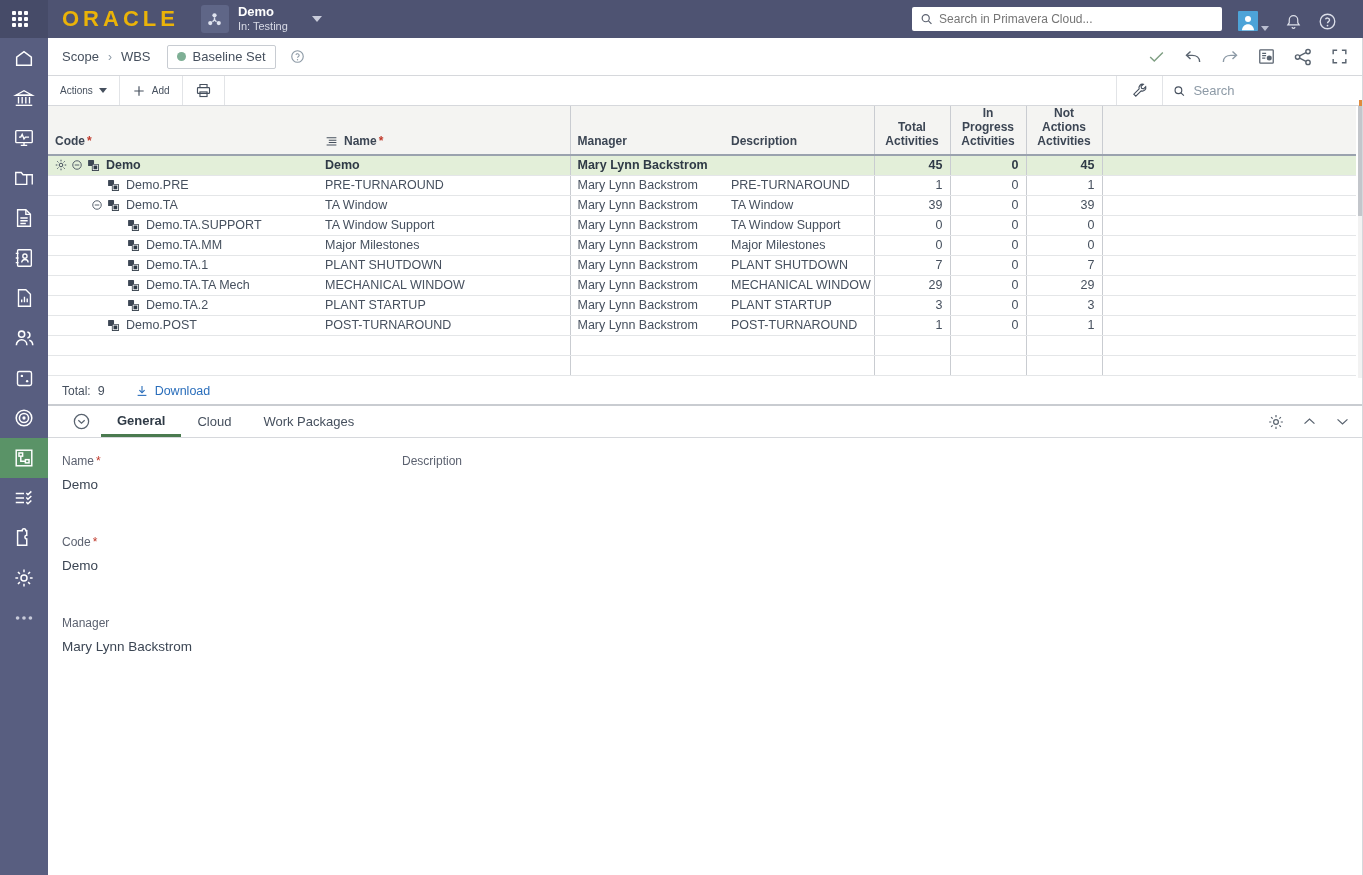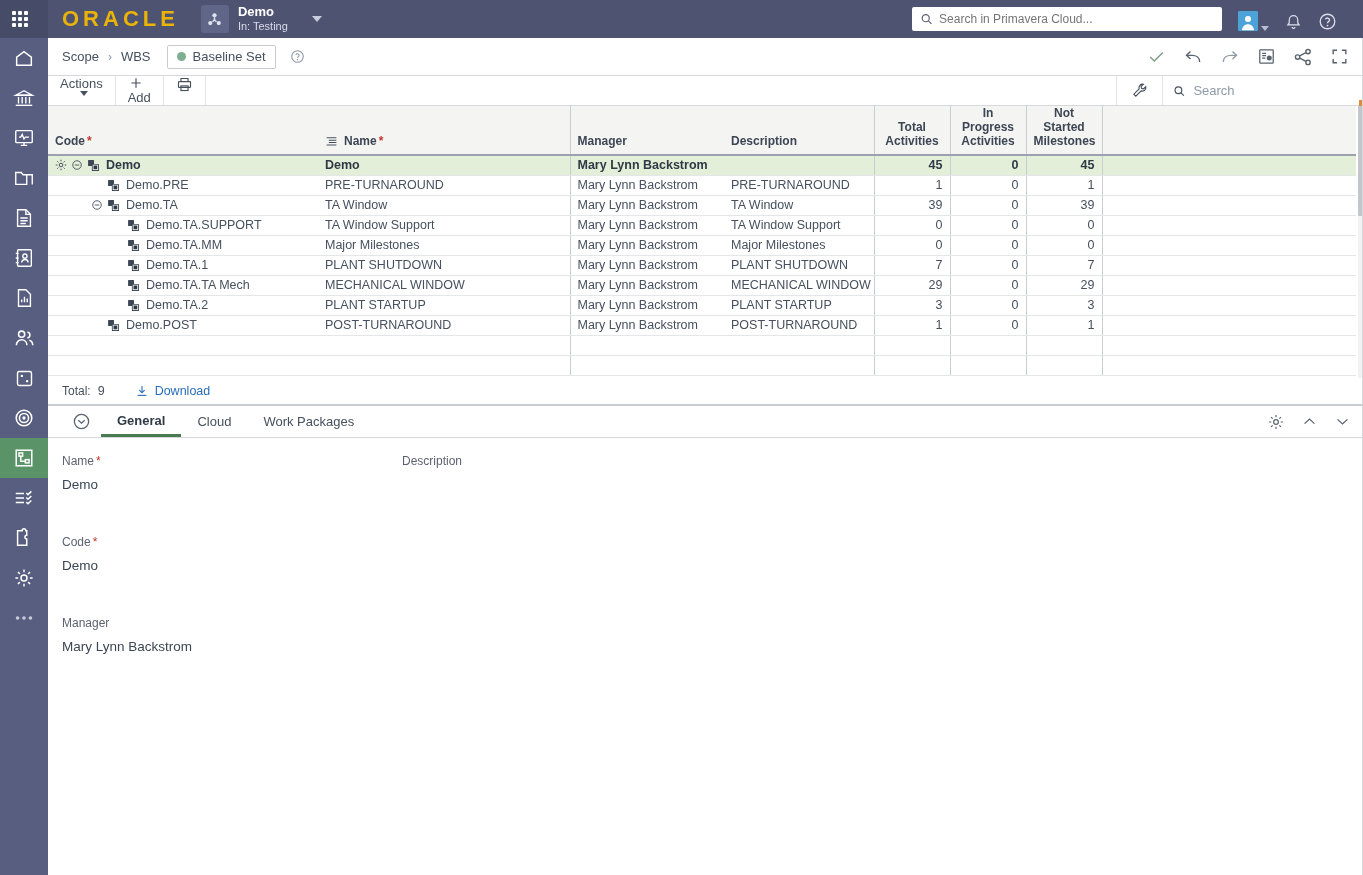--- a/index.html
+++ b/index.html
@@ -97,23 +97,22 @@
   #bc-right { margin-left: auto; display: flex; align-items: center; padding-right: 14px; }
   #bc-right .bci { margin-left: 17px; display: flex; align-items: center; }
 
   
   #action-bar {
     position: absolute; top: 76px; left: 48px; width: 1315px; height: 30px;
     background: #fff; border-bottom: 1px solid #d6d8dc;
     display: flex; align-items: stretch;
   }
   .ab-btn {
-    display: flex; align-items: center; padding: 0 12px; font-size: 13px; color: #46505e;
+    display: flex; align-items: center; padding: 0 12px; font-size: 10px; color: #46505e;
     border-right: 1px solid #e2e4e7;
-    flex-direction: column;
   }
   .ab-caret {
     margin-left: 6px; width: 0; height: 0;
     border-left: 4px solid transparent; border-right: 4px solid transparent;
     border-top: 5px solid #46505e;
   }
   #ab-spacer { flex: 1; border-right: 1px solid #e2e4e7; }
   #ab-wrench {
     display: flex; align-items: center; padding: 0 14px; border-right: 1px solid #e2e4e7;
   }
@@ -504,21 +503,21 @@
         <th>
           <span>Description</span>
         </th>
         <th class="num bl">
           <span>Total Activities</span>
         </th>
         <th class="num bl">
           <span>In Progress Activities</span>
         </th>
         <th class="num bl">
-          <span>Not Started Milestones</span>
+          <span>Not Actions Activities</span>
         </th>
         <th class="bl"></th>
       </tr>
     </thead>
     <tbody id="grid-body">
         <tr class="selected">
           <td>
             <div class="code-cell">
               <span class="gear-slot">
                 <svg width="12" height="12" viewBox="0 0 24 24" fill="none" stroke="#46505e" stroke-width="2">

